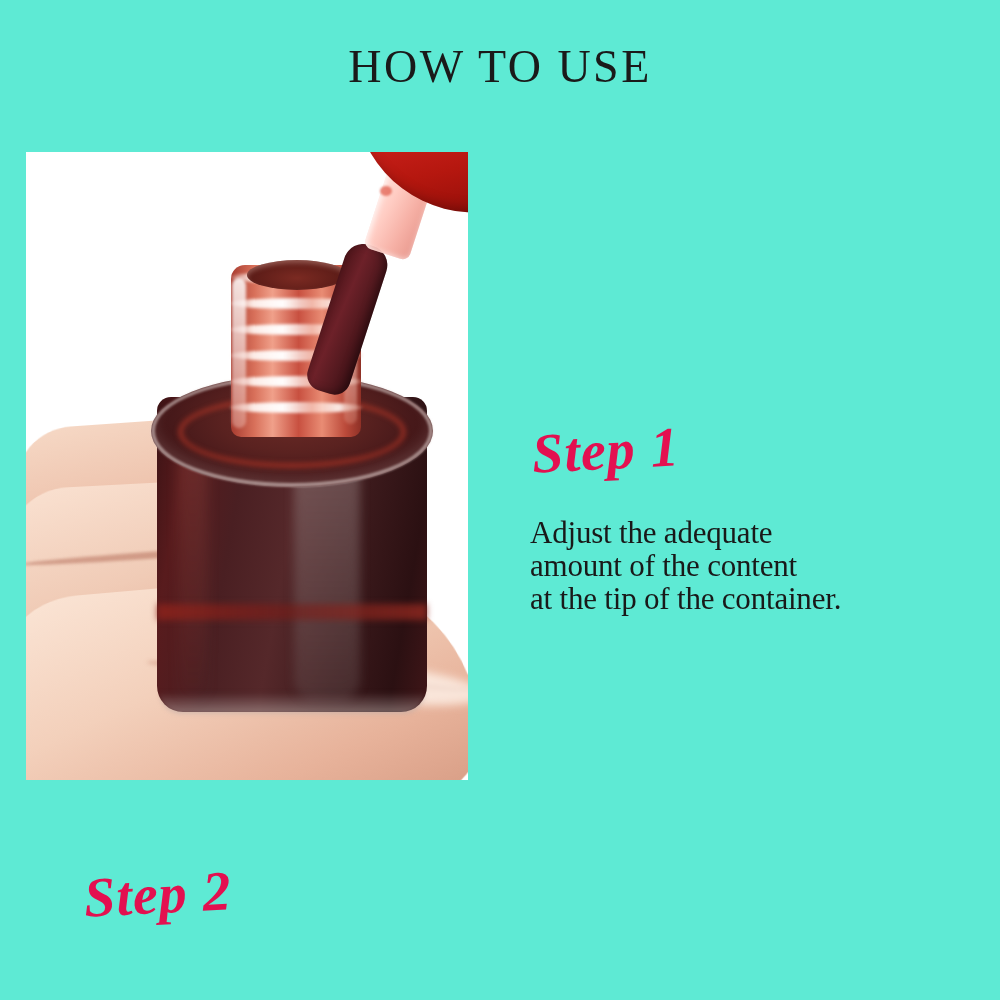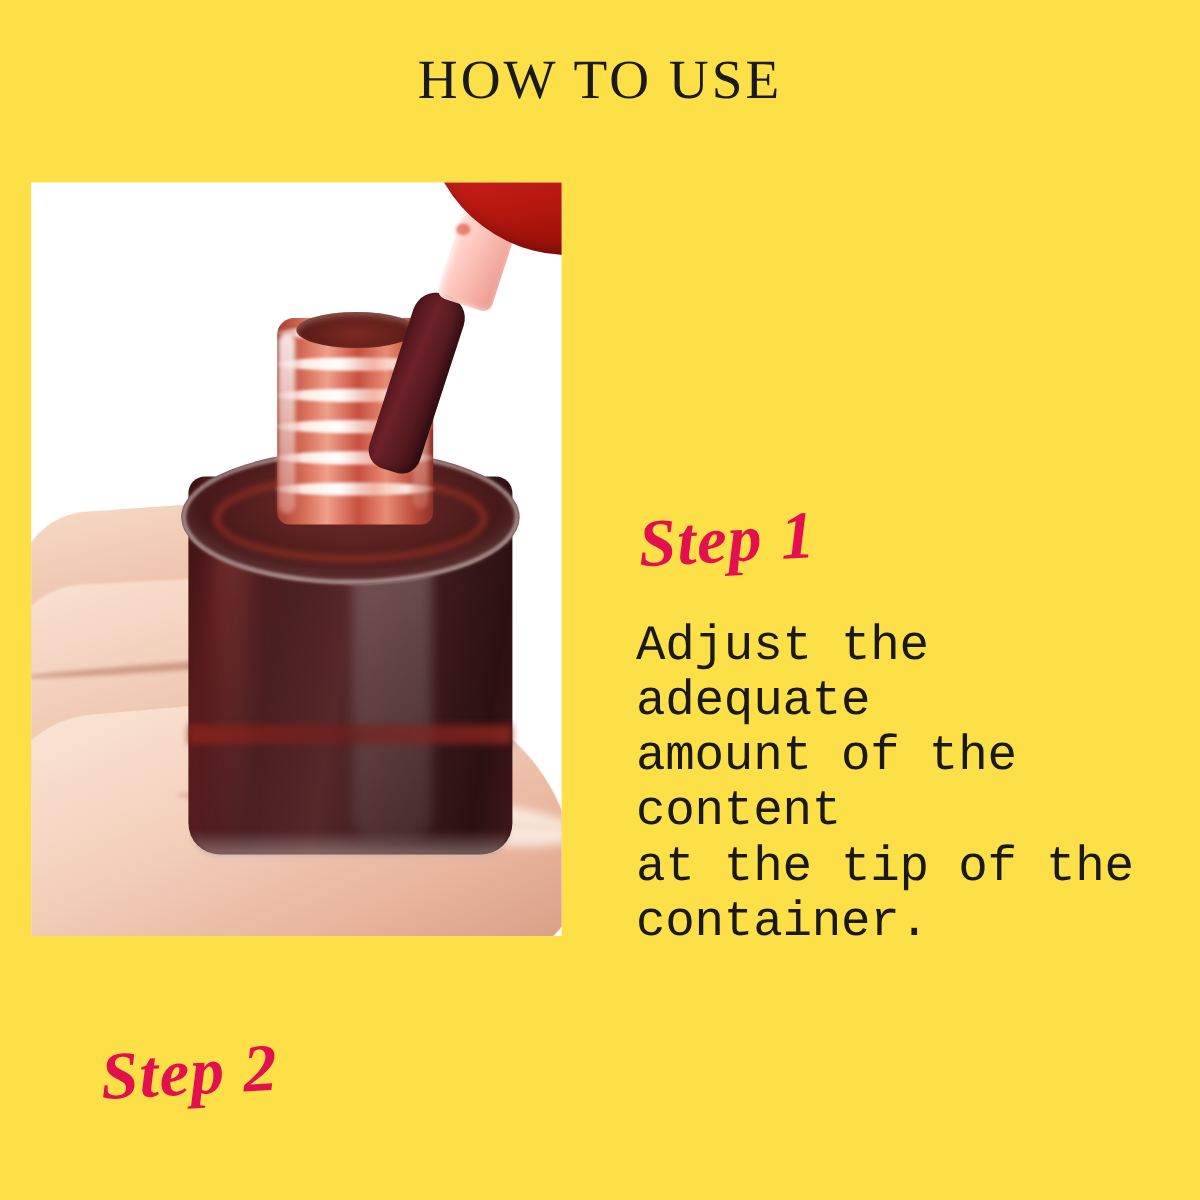--- a/index.html
+++ b/index.html
@@ -8,21 +8,21 @@
     background:#ffffff;
     font-family:"Liberation Sans", sans-serif;
     position:relative;
     overflow:hidden;
   }
 
   #page {
     position:relative;
     width:1000px;
     height:1000px;
-    background:#fde047;
+    background:#5eead4;
   }
 
   
   #title {
     position:absolute;
     left:0; top:44px;
     width:1000px;
     text-align:center;
     font-family:"Liberation Serif", "DejaVu Serif", serif;
     font-size:46px;
@@ -249,23 +249,23 @@
     font-style:italic;
     font-weight:700;
     color:#e31050;
     letter-spacing:1px;
     white-space:nowrap;
     transform:rotate(-3deg);
   }
   .step-body {
     position:absolute;
     color:#191919;
-    font-family:Liberation Mono, monospace;
-    font-size:41px;
-    line-height:46px;
+    font-family:Liberation Serif, serif;
+    font-size:31px;
+    line-height:33px;
     white-space:pre-line;
     letter-spacing:-0.2px;
   }
 
   #step1-label { left:532px; top:418px; font-size:56px; }
   #step1-body  { left:530px; top:516px; width:430px; }
 
   #step2-label { left:84px; top:862px; font-size:56px; }
   #step2-body  { left:272px; top:828px; width:700px; }
 </style>

